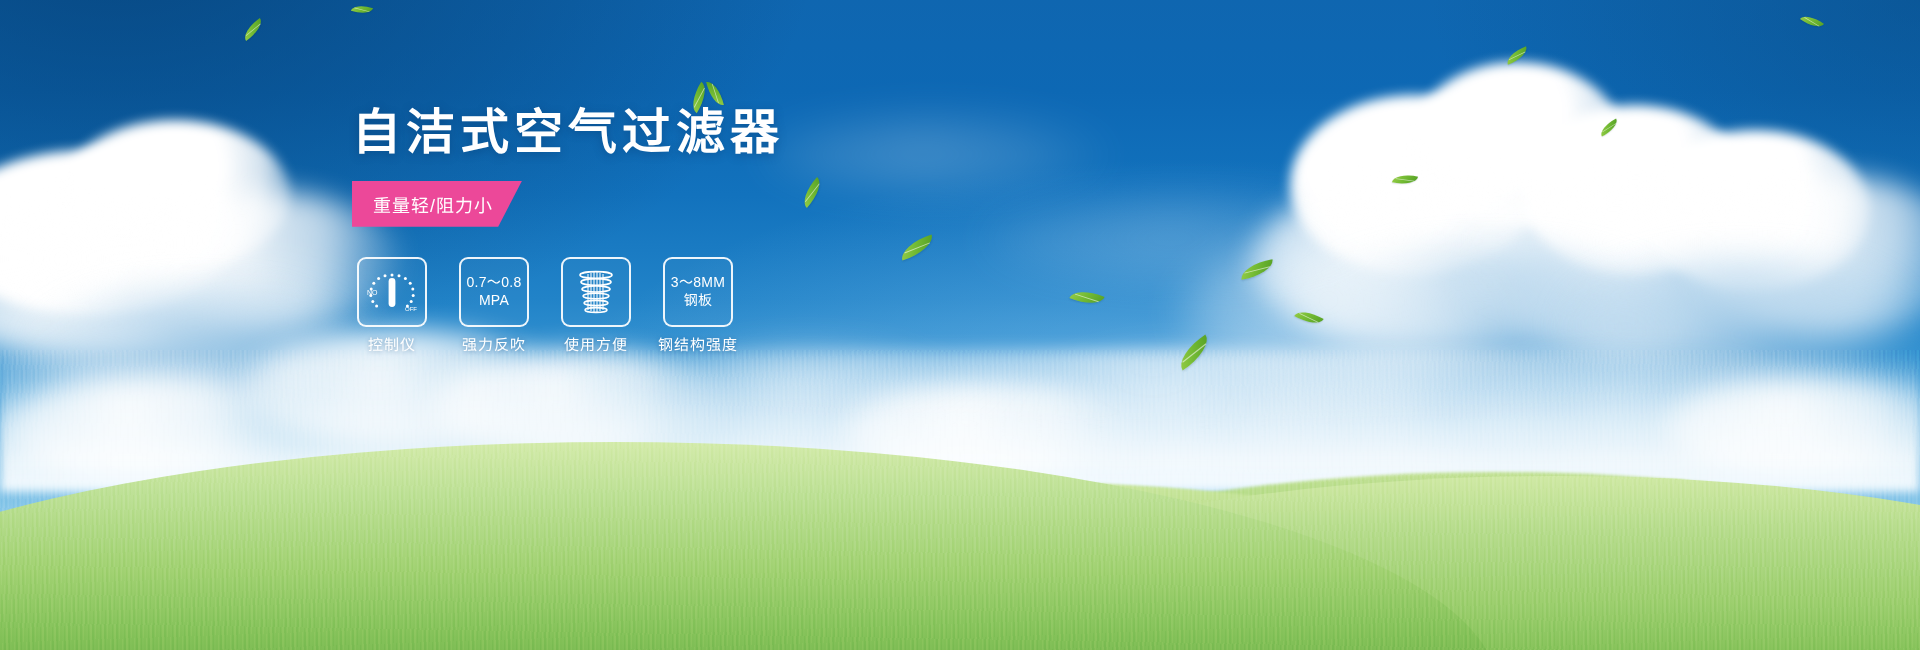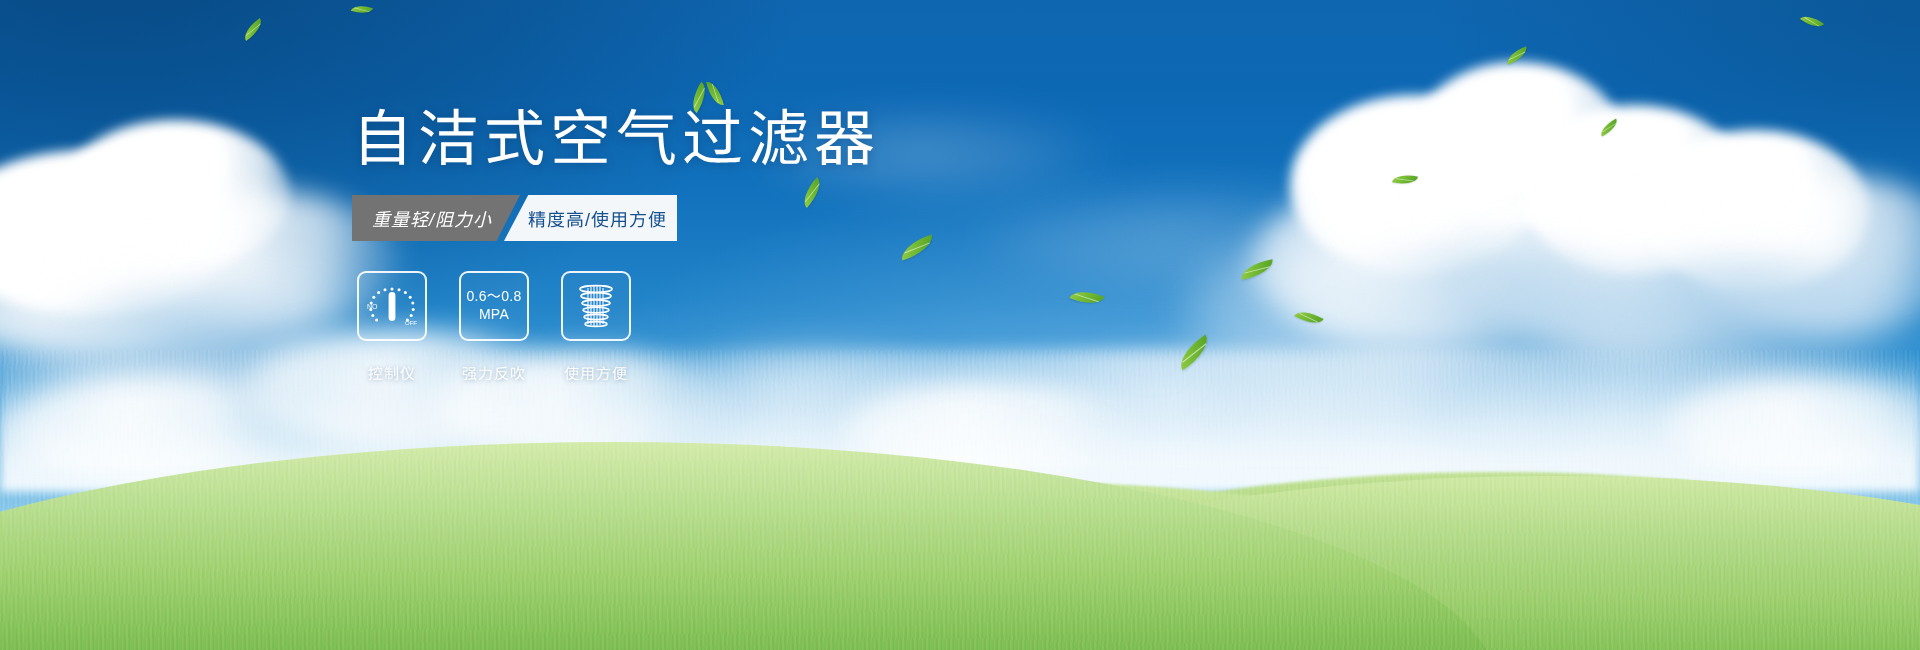--- a/index.html
+++ b/index.html
@@ -162,23 +162,23 @@
   .content {
     position: absolute;
     left: 352px;
     top: 104px;
     width: 700px;
   }
 
   .title {
     margin: 0;
     color: #ffffff;
-    font-size: 61px;
+    font-size: 49px;
     line-height: 1.18;
-    font-weight: 400;
+    font-weight: 700;
     letter-spacing: 5px;
     text-shadow: 0 2px 10px rgba(0,45,95,0.35);
     white-space: nowrap;
   }
 
   
   .badges {
     position: relative;
     display: flex;
     align-items: stretch;
@@ -188,26 +188,25 @@
   }
   .badge {
     display: flex;
     align-items: center;
     justify-content: center;
     font-size: 18px;
     letter-spacing: 1px;
     white-space: nowrap;
   }
   .badge-dark {
-    background: #737373;
+    background: #ec4899;
     color: #ffffff;
     width: 170px;
     padding-right: 8px;
     clip-path: polygon(0 0, 100% 0, 86% 100%, 0 100%);
-    font-style: italic;
   }
   .badge-light {
     background: #f4f7fa;
     color: #15508f;
     width: 175px;
     margin-left: -16px;
     padding-left: 14px;
     clip-path: polygon(14% 0, 100% 0, 100% 100%, 0 100%);
   }
 
@@ -236,21 +235,21 @@
     background: rgba(255,255,255,0.03);
   }
   .feature-box .txt {
     font-size: 14px;
     line-height: 1.25;
     text-align: center;
     letter-spacing: 0.3px;
     white-space: nowrap;
   }
   .feature-caption {
-    margin-top: 21px;
+    margin-top: 6px;
     color: #ffffff;
     font-size: 15px;
     letter-spacing: 1px;
     white-space: nowrap;
     text-shadow: 0 1px 4px rgba(0,50,100,0.35);
   }
 
   .feature-svg { display: block; }
 </style>
 </head>
@@ -327,23 +326,20 @@
     <div style="position:absolute; left:330px; top:-14px;">
       <div class="leaf" style="left:0; top:0; transform:rotate(-58deg) scale(.85);"></div>
       <div class="leaf" style="left:16px; top:-4px; transform:rotate(-104deg) scale(.78);"></div>
     </div>
 
     <h1 class="title">自洁式空气过滤器</h1>
 
     <div class="badges">
       <div class="badge badge-dark">
         <span>重量轻/阻力小</span>
-      </div>
-      <div class="badge badge-light">
-        <span>精度高/使用方便</span>
       </div>
     </div>
 
     <div class="features">
 
       <div class="feature">
         <div class="feature-box">
           <svg class="feature-svg" width="54" height="46" viewBox="0 0 54 46">
             <g fill="#ffffff">
               <circle cx="27" cy="6" r="1.5"></circle>
@@ -365,21 +361,21 @@
             </g>
             <text x="2" y="26" fill="#ffffff" font-size="7" font-family="'Liberation Sans',sans-serif">NO</text>
             <text x="40" y="42" fill="#ffffff" font-size="6" font-family="'Liberation Sans',sans-serif">OFF</text>
           </svg>
         </div>
         <div class="feature-caption">控制仪</div>
       </div>
 
       <div class="feature">
         <div class="feature-box">
-          <div class="txt">0.6～0.8</div>
+          <div class="txt">0.7～0.8</div>
           <div class="txt">MPA</div>
         </div>
         <div class="feature-caption">强力反吹</div>
       </div>
 
       <div class="feature">
         <div class="feature-box">
           <svg class="feature-svg" width="46" height="48" viewBox="0 0 46 48">
             <g stroke="#ffffff" stroke-width="1.6" fill="none">
               <ellipse cx="23" cy="7" rx="16" ry="3.4"></ellipse>
@@ -395,17 +391,24 @@
               <line x1="21" y1="4" x2="21" y2="44"></line>
                 <line x1="24" y1="4" x2="24" y2="44"></line>
               <line x1="27" y1="5" x2="27" y2="43"></line>
                 <line x1="30" y1="6" x2="30" y2="42"></line>
             </g>
           </svg>
         </div>
         <div class="feature-caption">使用方便</div>
       </div>
 
+      <div class="feature">
+        <div class="feature-box">
+          <div class="txt">3～8MM</div>
+          <div class="txt">钢板</div>
+        </div>
+        <div class="feature-caption">钢结构强度</div>
+      </div>
 
 
     </div>
   </div>
 </div>
 
 </body></html>

